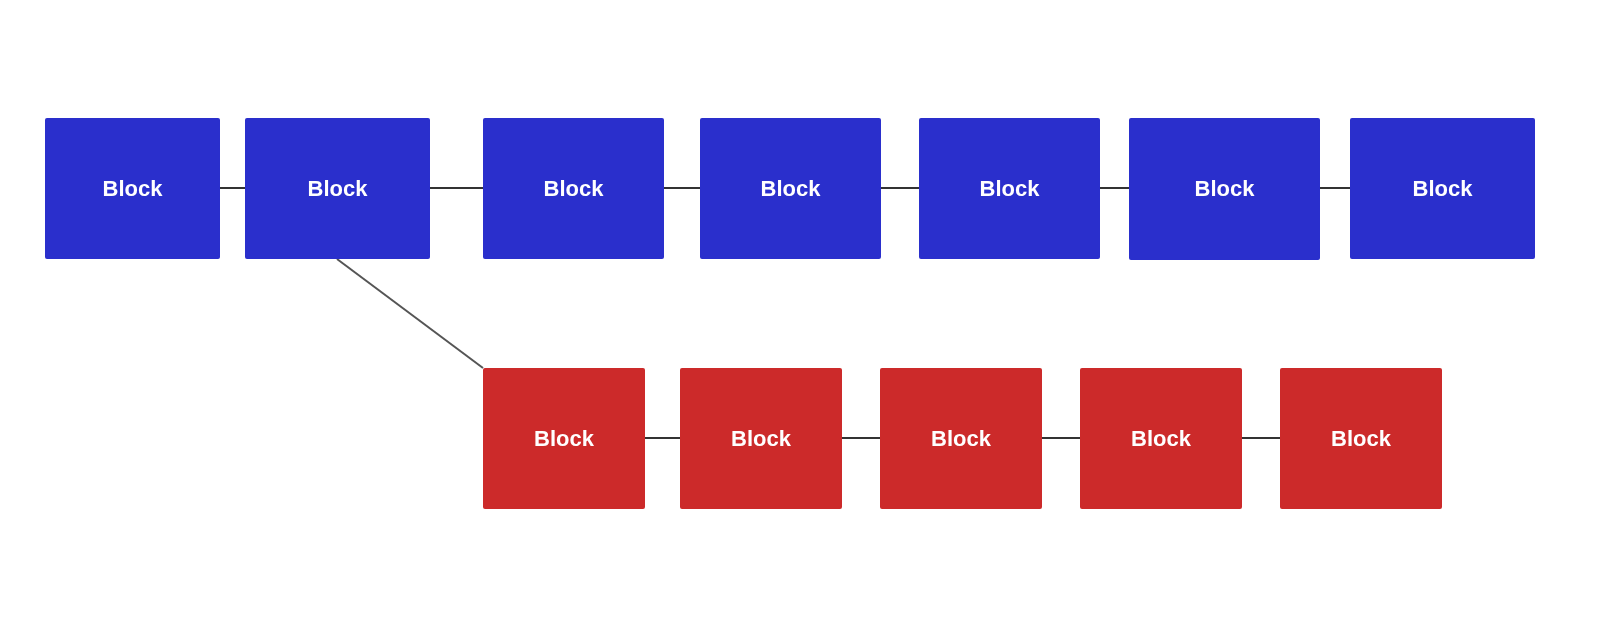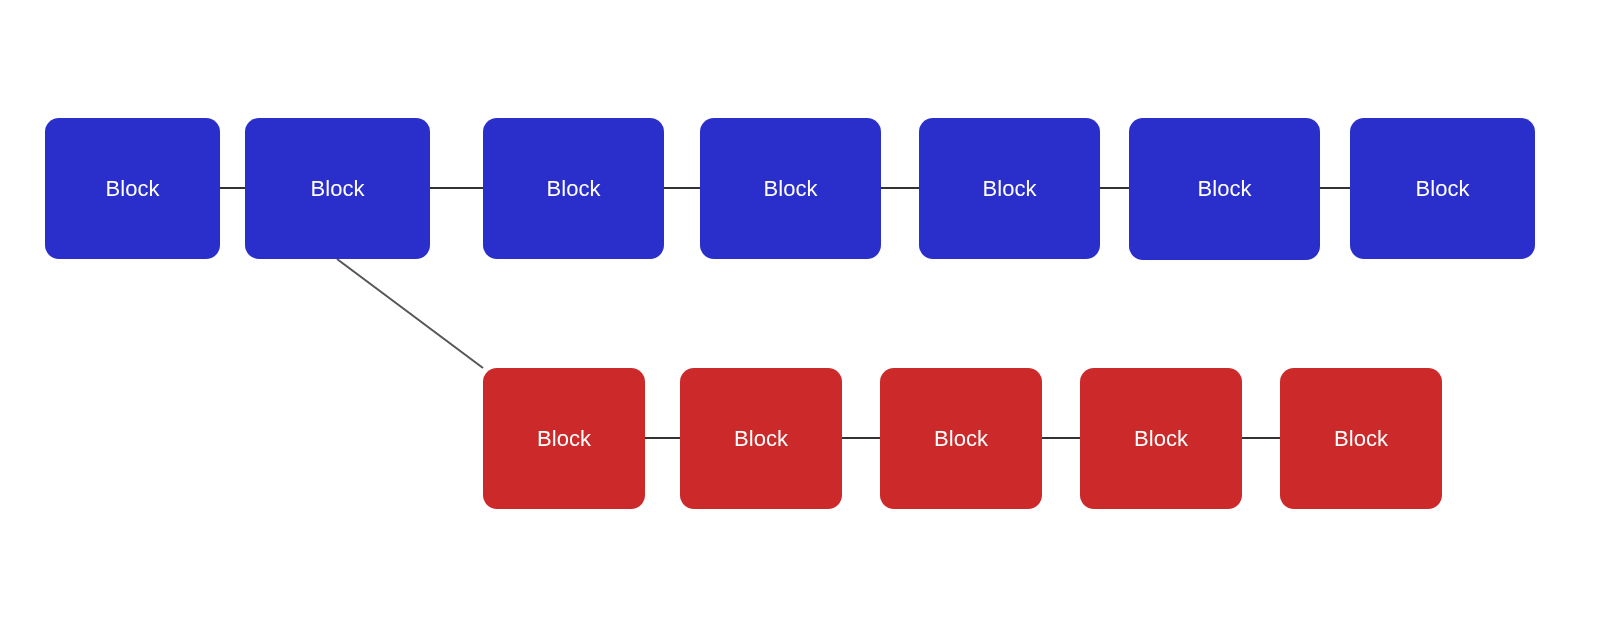--- a/index.html
+++ b/index.html
@@ -28,22 +28,22 @@
       pointer-events: none;
     }
 
     .block {
       position: absolute;
       display: flex;
       align-items: center;
       justify-content: center;
       color: #ffffff;
       font-size: 22px;
-      font-weight: normal;
-      border-radius: 14px;
+      font-weight: bold;
+      border-radius: 2px;
     }
 
     .block-blue {
       background-color: #2A2FCC;
     }
 
     .block-red {
       background-color: #CC2A2A;
     }
   </style>

